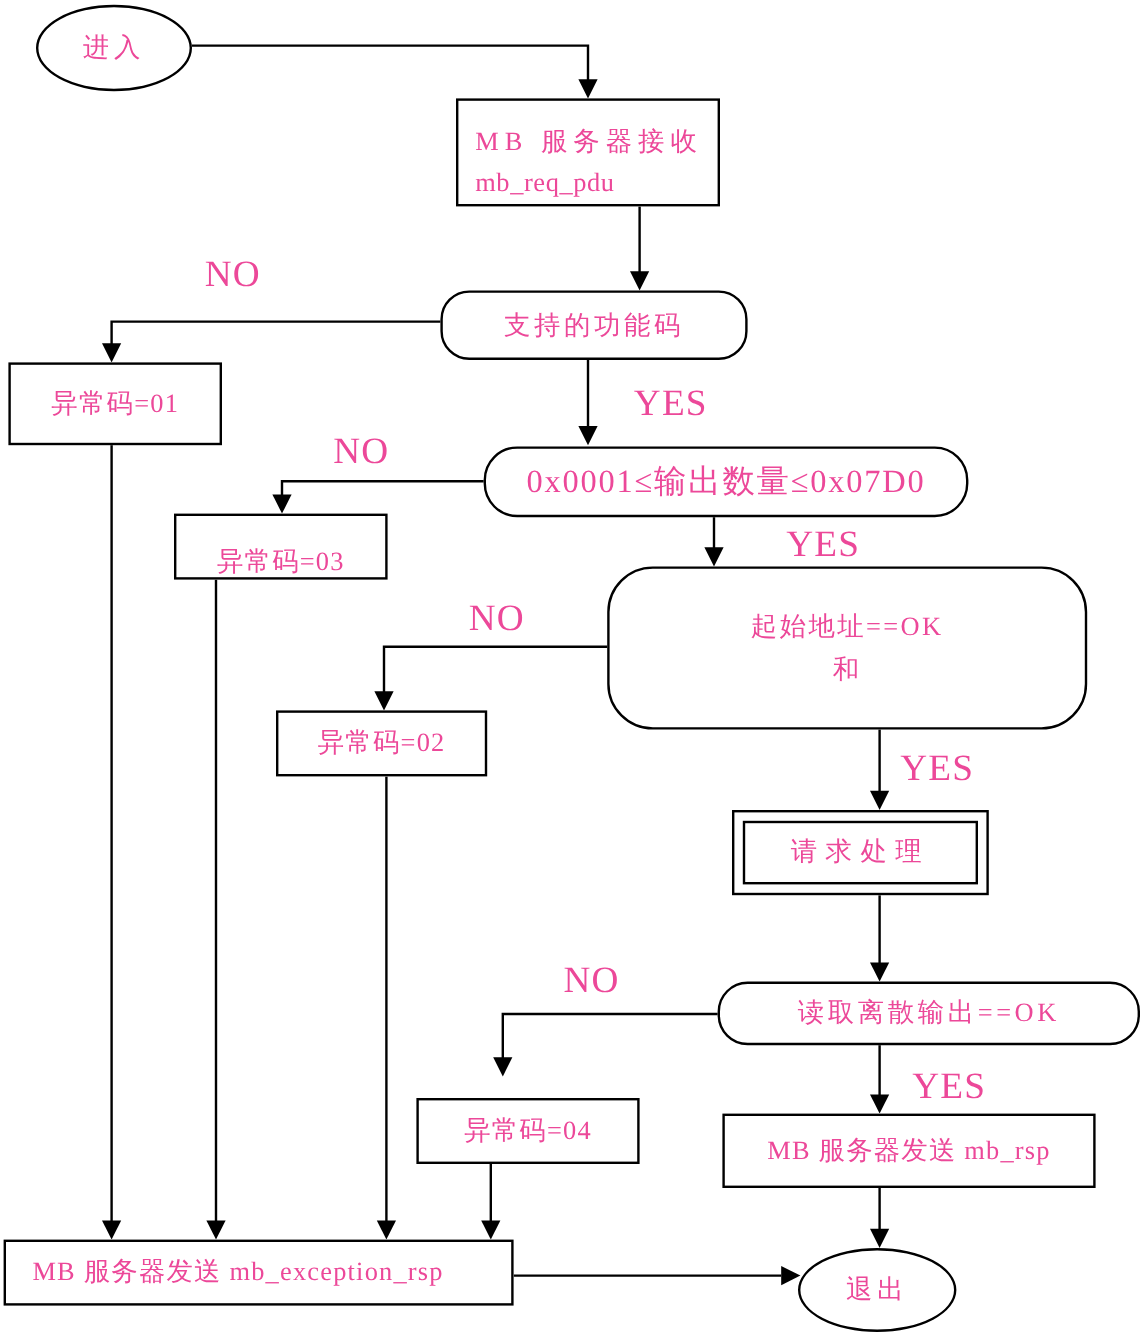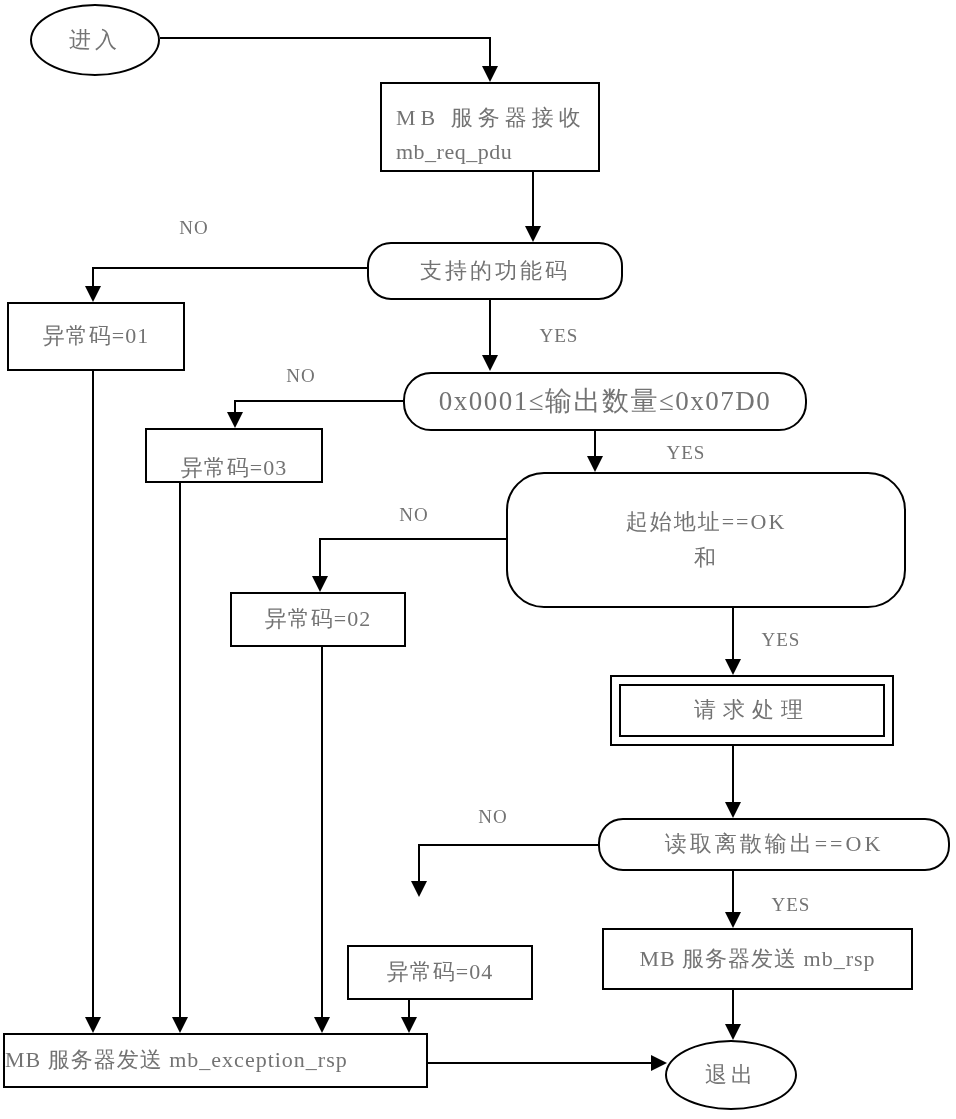--- a/index.html
+++ b/index.html
@@ -1,55 +1,55 @@
 <!DOCTYPE html>
 <html><head>
 <meta charset="utf-8">
 <style>
   html,body{margin:0;padding:0;background:#ffffff;}
   #canvas{
     position:relative;width:956px;height:1119px;background:#ffffff;overflow:hidden;
-    font-family:"Liberation Serif","DejaVu Serif",serif;color:#737373;
+    font-family:"Liberation Serif","DejaVu Serif",serif;color:#ec4899;
   }
   #edge-layer{position:absolute;left:0;top:0;width:956px;height:1119px;}
   #edge-layer path{stroke:#000;stroke-width:2;fill:none;}
   #edge-layer polygon{fill:#000;stroke:none;}
   .node{
     position:absolute;box-sizing:border-box;border:2px solid #000;background:#fff;
     display:flex;align-items:center;justify-content:center;
     font-size:22px;line-height:1.2;white-space:nowrap;z-index:2;
   }
   .ellipse{border-radius:50%;letter-spacing:4px;}
   .rounded{letter-spacing:3px;justify-content:center;}
   .plain{letter-spacing:1px;}
   .edge-label{
-    position:absolute;transform:translate(-50%,-50%);font-size:19px;z-index:3;
+    position:absolute;transform:translate(-50%,-50%);font-size:31px;z-index:3;
     background:transparent;letter-spacing:1px;
   }
   
   #n-start{left:30px;top:4px;width:130px;height:72px;}
   #n-exit{left:665px;top:1040px;width:132px;height:70px;}
   
   #n-receive{left:380px;top:82px;width:220px;height:90px;flex-direction:column;align-items:flex-start;justify-content:center;padding:6px 14px;gap:8px;}
   #n-receive .l1{letter-spacing:5px;margin-top:16px;}
   #n-receive .l2{letter-spacing:0.5px;}
   #n-send-rsp{left:602px;top:928px;width:311px;height:62px;}
-  #n-send-exc{left:3px;top:1033px;width:425px;height:55px;justify-content:flex-start;}
+  #n-send-exc{left:3px;top:1033px;width:425px;height:55px;justify-content:flex-start;padding-left:22px;}
   
   #n-func{left:367px;top:242px;width:256px;height:58px;border-radius:24px;}
   #n-quant{left:403px;top:372px;width:404px;height:59px;border-radius:28px;font-size:27px;letter-spacing:1.5px;}
   #n-addr{left:506px;top:472px;width:400px;height:136px;border-radius:38px;flex-direction:column;justify-content:center;gap:9px;letter-spacing:2px;}
   #n-read{left:598px;top:818px;width:352px;height:53px;border-radius:25px;}
   
   #n-x01{left:7px;top:302px;width:178px;height:69px;}
   #n-x03{left:145px;top:428px;width:178px;height:55px;align-items:flex-end;}
   #n-x02{left:230px;top:592px;width:176px;height:55px;}
-  #n-x04{left:347px;top:945px;width:186px;height:55px;}
+  #n-x04{left:347px;top:915px;width:186px;height:55px;}
   
-  #n-proc{left:610px;top:675px;width:284px;height:71px;padding:0;font-family:Liberation Serif, serif;}
+  #n-proc{left:610px;top:675px;width:214px;height:71px;padding:0;font-family:Liberation Serif, serif;}
   #n-proc .inner{
     position:absolute;left:7px;top:7px;right:7px;bottom:7px;border:2px solid #000;
     display:flex;align-items:center;justify-content:center;letter-spacing:7px;
   }
 </style>
 </head>
 <body>
 
 <div id="canvas">
 

